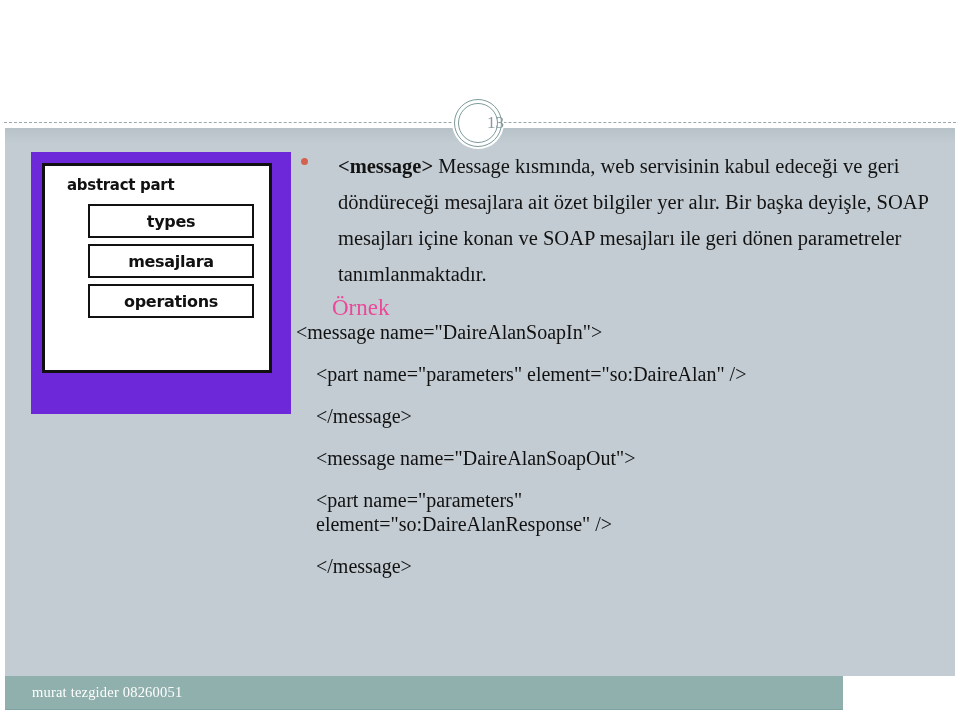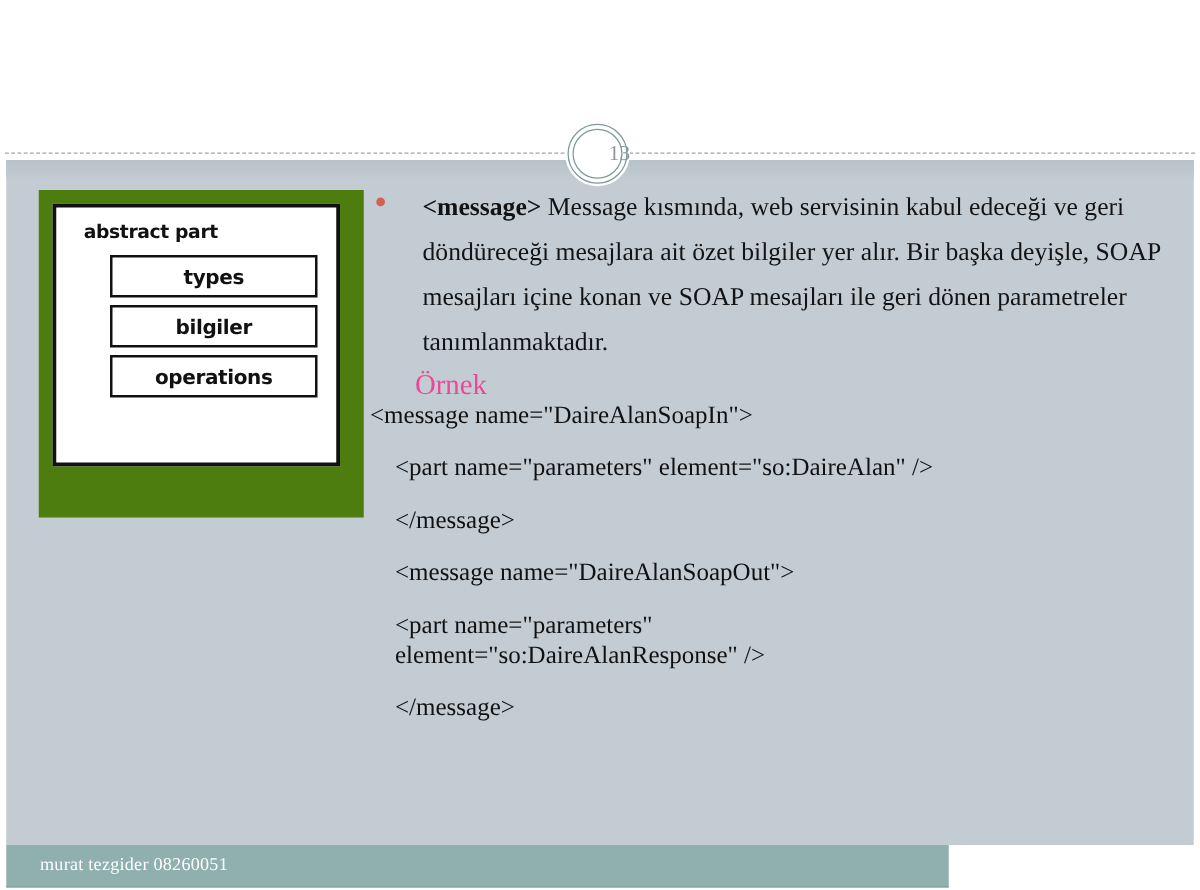--- a/index.html
+++ b/index.html
@@ -109,21 +109,21 @@
     color: #8a9a9c;
   }
 
   
   .figure-wrap {
     position: absolute;
     left: 31px;
     top: 152px;
     width: 260px;
     height: 262px;
-    background: #4d7c0f;
+    background: #6d28d9;
     z-index: 3;
   }
   .figure-outer {
     position: absolute;
     left: 11px;
     top: 11px;
     width: 230px;
     height: 210px;
     border: 3px solid #111111;
     box-sizing: border-box;
@@ -216,21 +216,21 @@
   }
   .code-line b { font-weight: normal; }
   .ind-0 { padding-left: 0px; }
   .ind-1 { padding-left: 20px; }
 
   
   .footer-bar {
     position: absolute;
     left: 5px;
     top: 676px;
-    width: 754px;
+    width: 838px;
     height: 34px;
     background: #8fb0ad;
     border-bottom: 1px solid #7fa3a0;
     box-sizing: border-box;
     z-index: 5;
   }
   .footer-text {
     position: absolute;
     left: 27px;
     top: 8px;
@@ -255,21 +255,21 @@
     <div class="badge-disc"></div>
     <div class="badge-ring-outer"></div>
     <div class="badge-ring-inner"></div>
     <div class="badge-num">13</div>
   </div>
 
   <div class="figure-wrap">
     <div class="figure-outer">
       <div class="figure-title">abstract part</div>
       <div class="figure-box fb1">types</div>
-      <div class="figure-box fb2">bilgiler</div>
+      <div class="figure-box fb2">mesajlara</div>
       <div class="figure-box fb3">operations</div>
     </div>
   </div>
 
   <div class="content">
 
     <div class="bullet-row">
       <span class="bullet-dot"></span>
       <div class="bullet-text">
         <b>&lt;message&gt;</b><span> Message kısmında, web servisinin kabul edeceği ve geri döndüreceği mesajlara ait özet bilgiler yer alır. Bir başka deyişle, SOAP mesajları içine konan ve SOAP mesajları ile geri dönen parametreler tanımlanmaktadır.</span>

